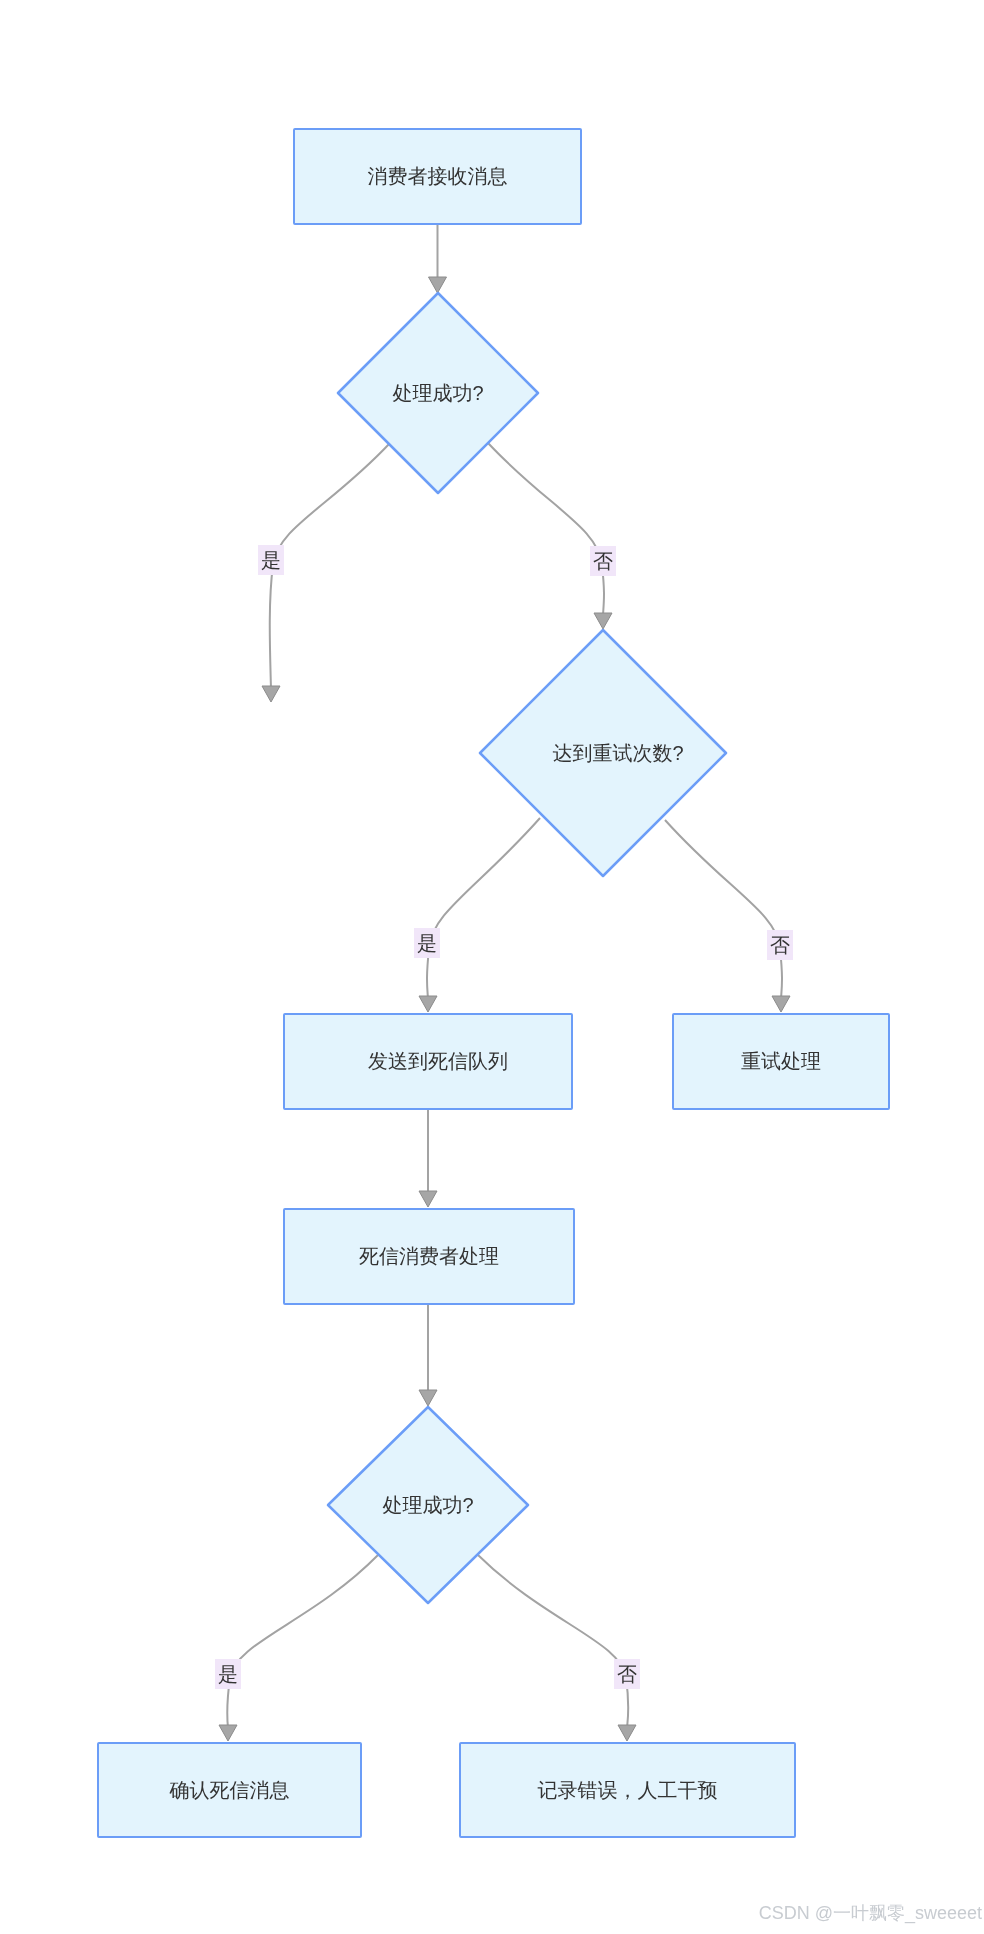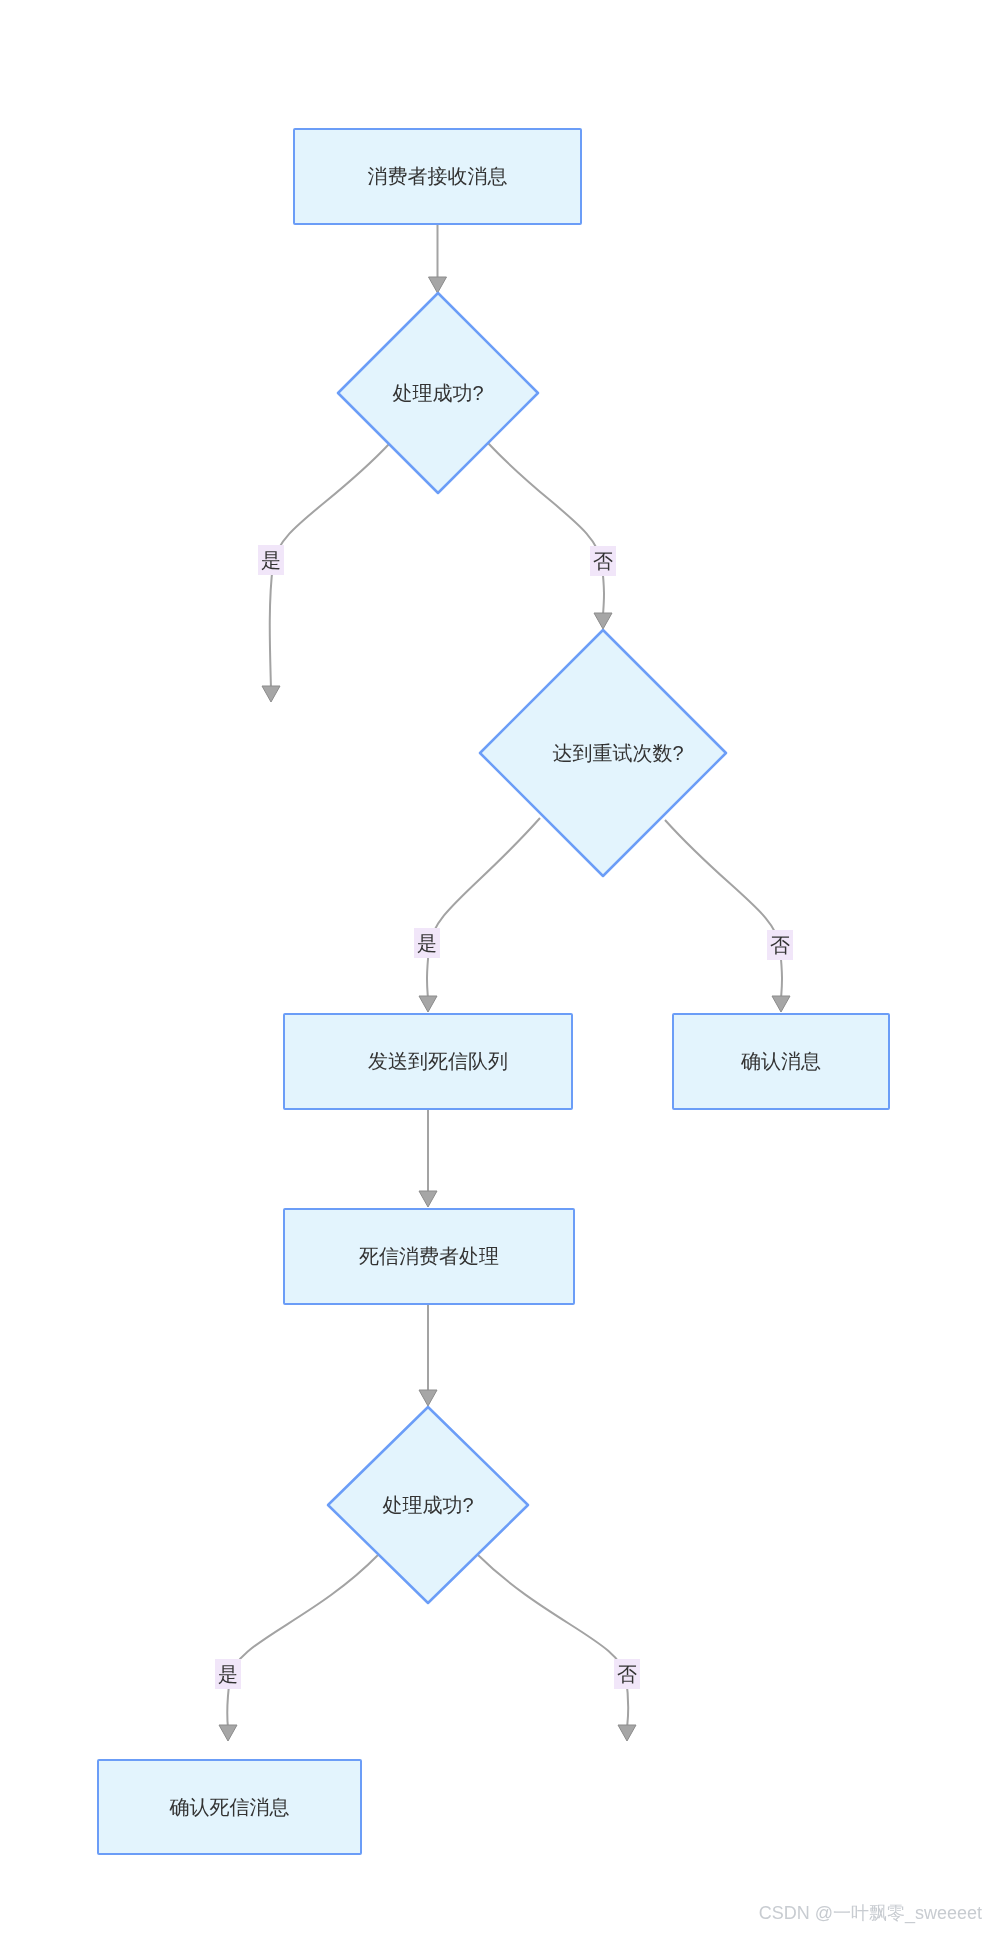--- a/index.html
+++ b/index.html
@@ -102,31 +102,34 @@
   <div class="node" style="left:293px; top:96px; width:289px; height:97px;margin-top:32px;">
     <span>消费者接收消息</span>
   </div>
 
 
   <div class="node" style="left:283px; top:1013px; width:290px; height:97px;padding-left:20px;">
     <span>发送到死信队列</span>
   </div>
 
   <div class="node" style="left:672px; top:1013px; width:218px; height:97px;">
-    <span>确认消息</span>
+    <span>重试处理</span>
   </div>
 
   <div class="node" style="left:283px; top:1208px; width:292px; height:97px;">
     <span>死信消费者处理</span>
   </div>
 
-  <div class="node" style="left:97px; top:1742px; width:265px; height:96px;margin-top:17px;">
+  <div class="node" style="left:97px; top:1742px; width:265px; height:96px;">
     <span>确认死信消息</span>
   </div>
 
+  <div class="node" style="left:459px; top:1742px; width:337px; height:96px;">
+    <span>记录错误，人工干预</span>
+  </div>
 
   <div class="diamond-label" style="left:438px; top:393px;">处理成功?</div>
   <div class="diamond-label" style="left:603px; top:753px;margin-left:15px;">达到重试次数?</div>
   <div class="diamond-label" style="left:428px; top:1505px;">处理成功?</div>
 
   <div class="edge-label" style="left:271px; top:560px;">是</div>
   <div class="edge-label" style="left:603px; top:561px;">否</div>
   <div class="edge-label" style="left:427px; top:943px;">是</div>
   <div class="edge-label" style="left:780px; top:945px;">否</div>
   <div class="edge-label" style="left:228px; top:1674px;">是</div>

